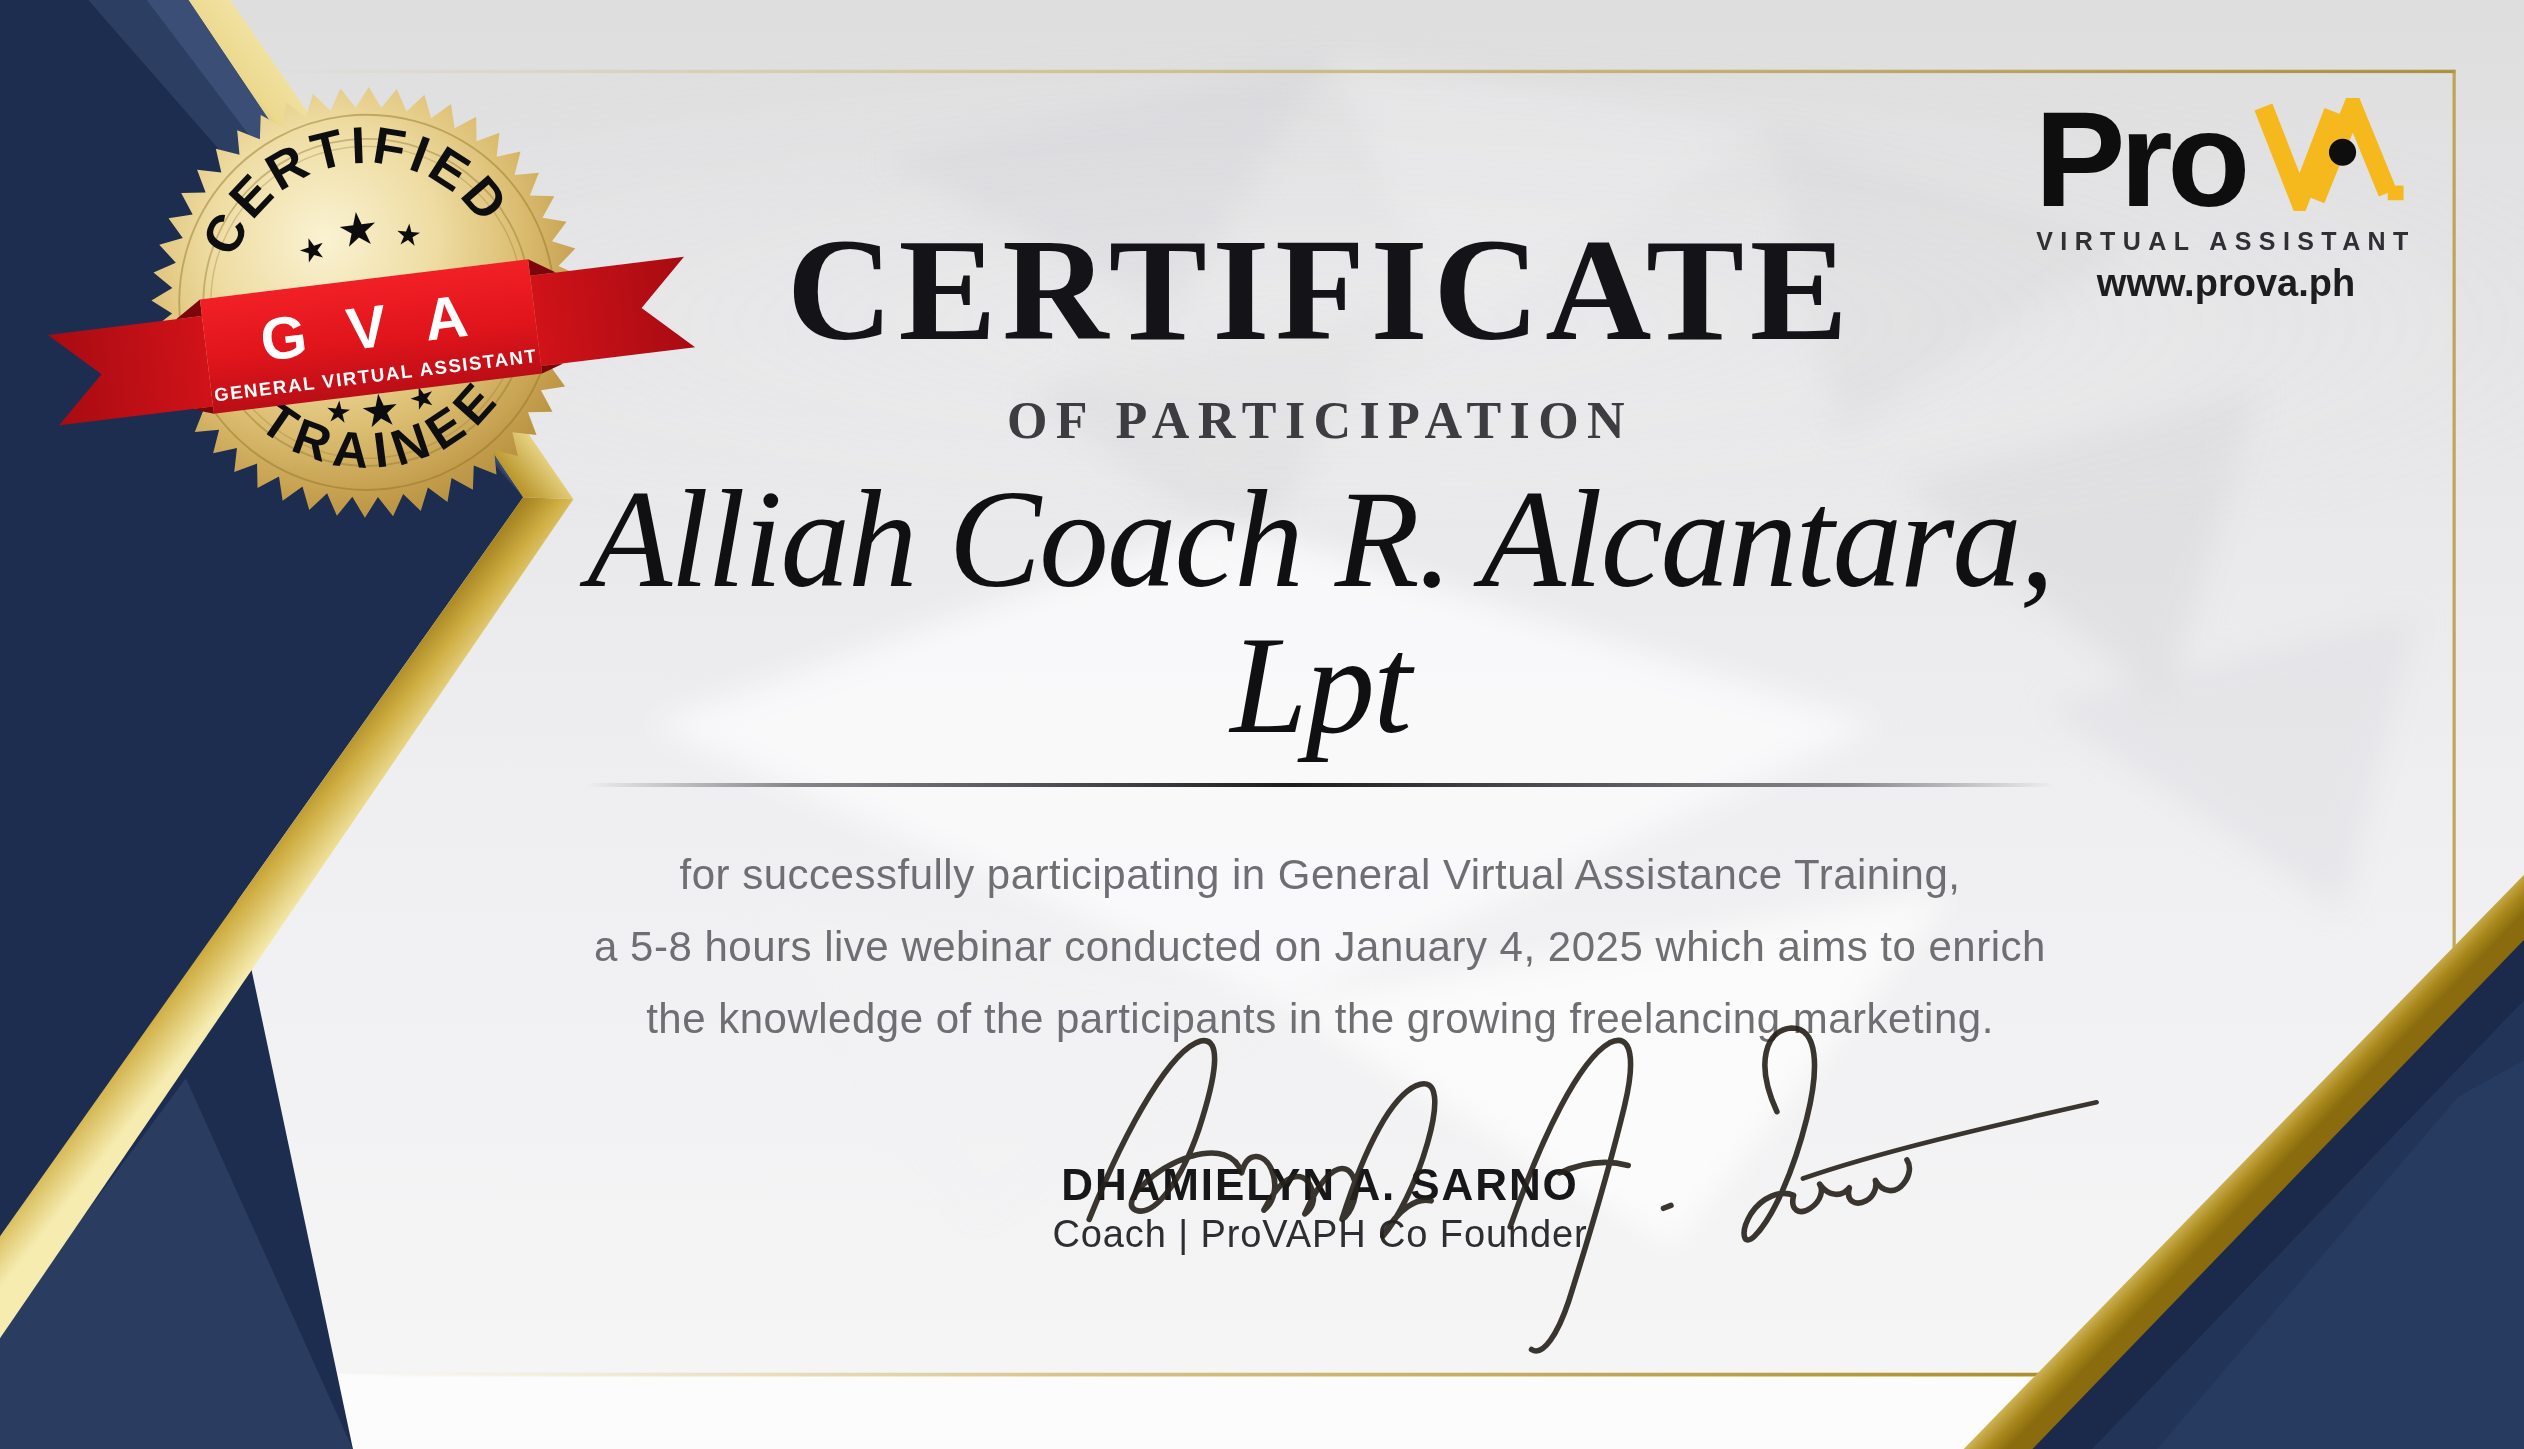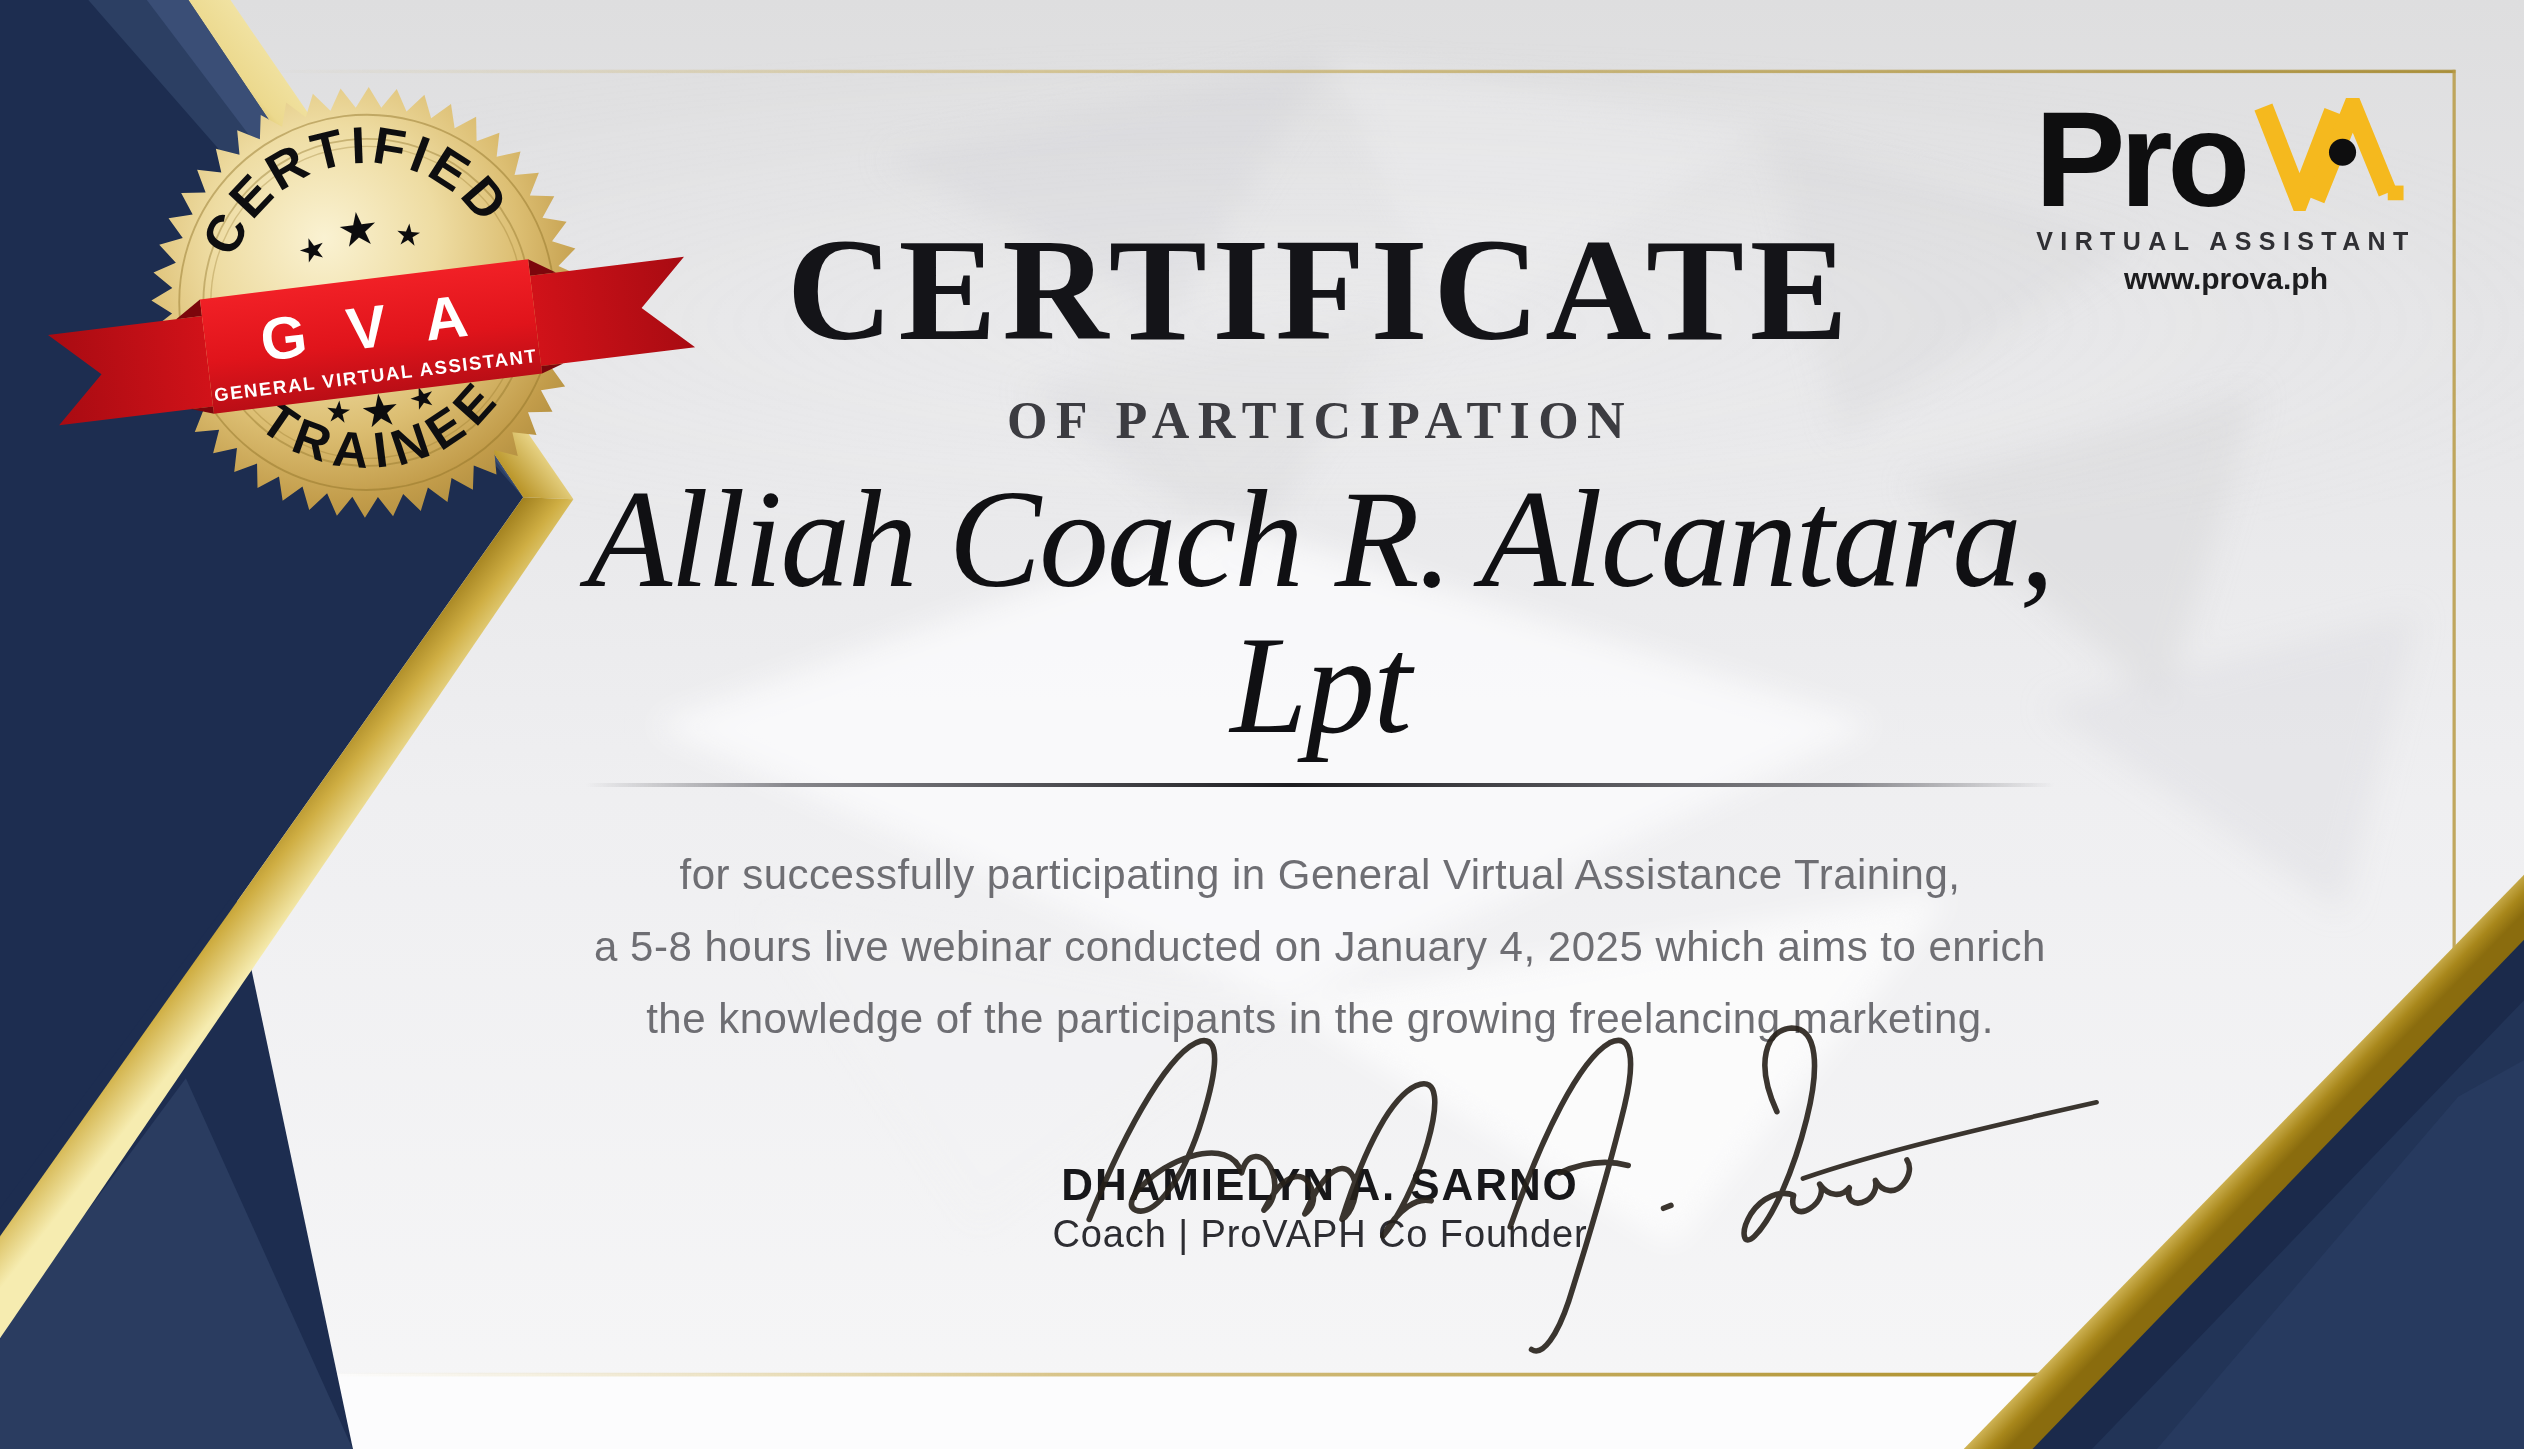--- a/index.html
+++ b/index.html
@@ -36,21 +36,21 @@
   .sig-name{font-size:44px;font-weight:700;color:#17171a;letter-spacing:1.9px;margin-top:0;}
   .sig-role{font-size:38px;color:#2d2d32;letter-spacing:0.9px;margin-top:3px;}
   .sign-block{left:502px;top:1160px;width:1636px;text-align:center;}
   
   .badge-wrap{left:42px;top:72px;width:650px;height:483px;transform:rotate(-7deg);transform-origin:50% 48%;}
   
   .logo{left:2026px;top:91px;width:400px;display:flex;flex-direction:column;align-items:center;}
   .logo-row{display:flex;flex-direction:row;align-items:flex-start;}
   .logo-pro{font-size:136px;font-weight:900;letter-spacing:-5.6px;color:#0e0e0f;line-height:1;}
   .logo-tag{font-size:25px;font-weight:700;letter-spacing:7.4px;color:#303034;margin-top:0;white-space:nowrap;}
-  .logo-site{font-size:30px;font-weight:800;letter-spacing:0;color:#1d1d1f;margin-top:5.6px;}
+  .logo-site{font-size:38px;font-weight:800;letter-spacing:0;color:#1d1d1f;margin-top:5.6px;}
   .overlay-svg{left:0;top:0;pointer-events:none;}
 </style>
 </head>
 <body>
 
 <div class="stage">
 
   <svg class="abs" width="2525" height="1450" viewBox="0 0 2717 1560">
     <defs>
       <filter id="soft" x="-20%" y="-20%" width="140%" height="140%">

